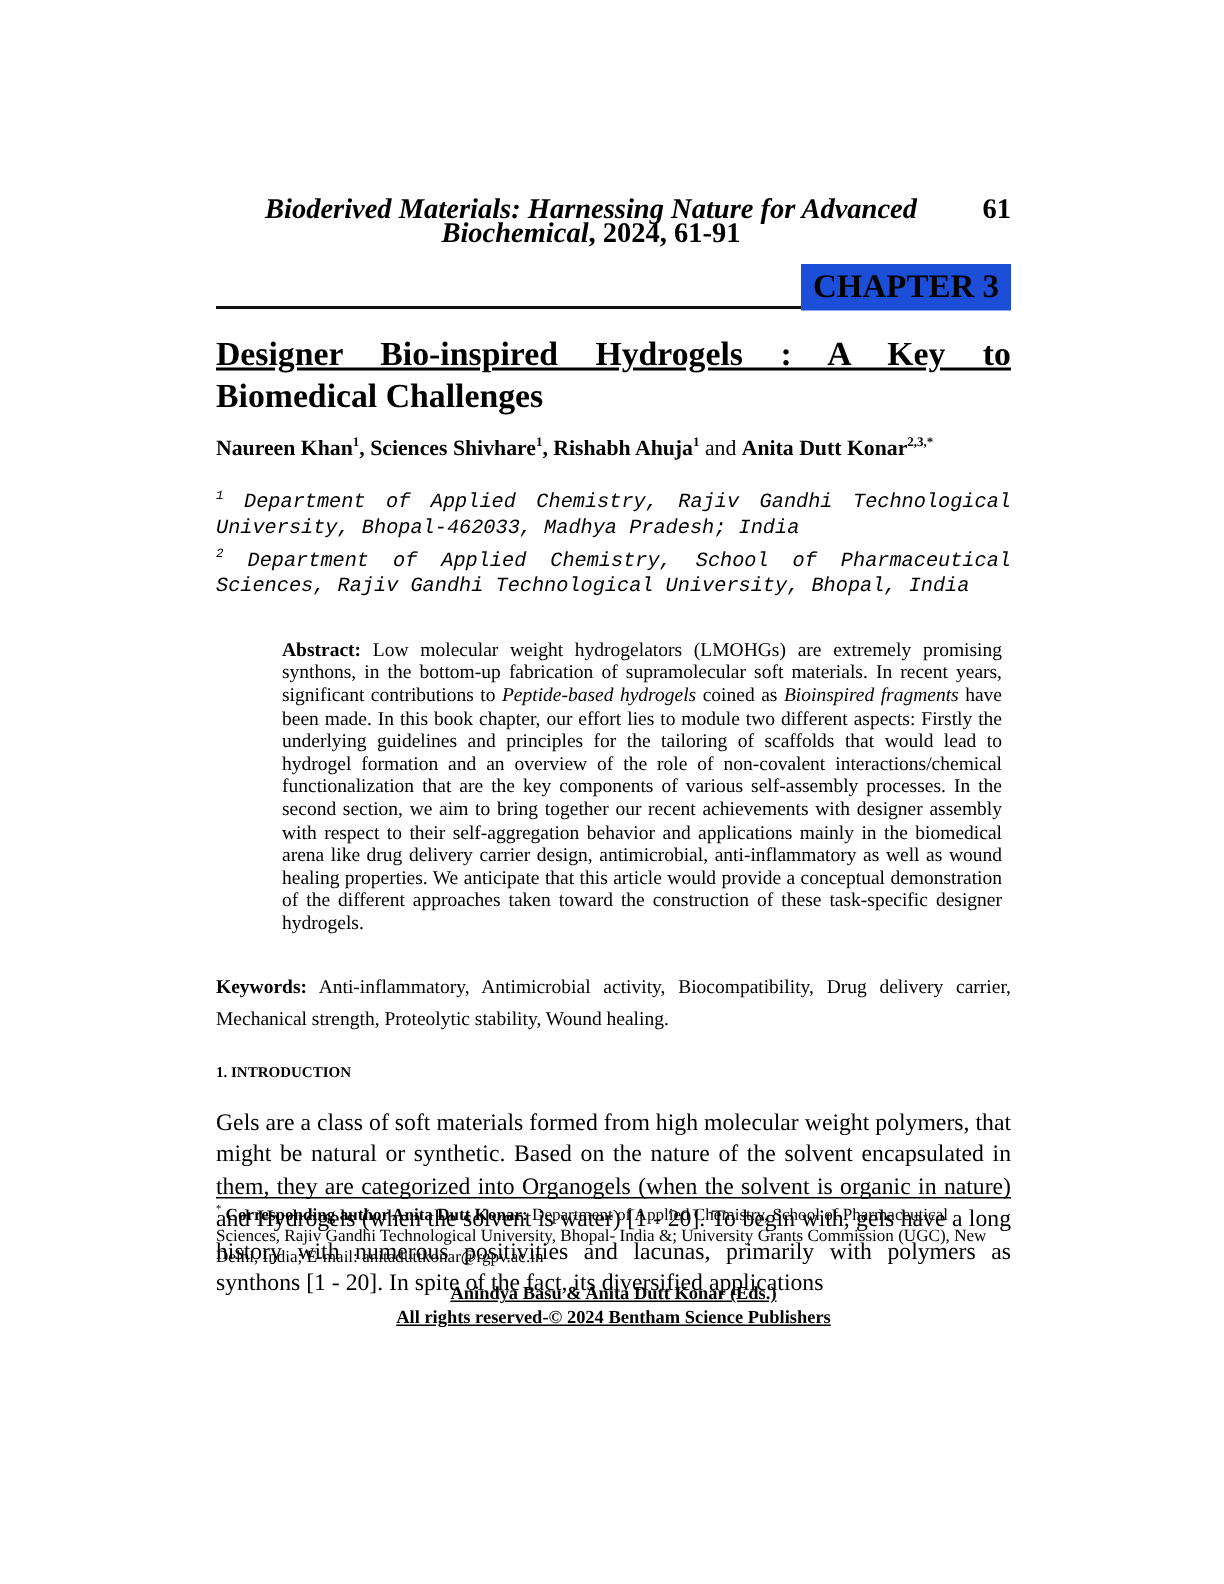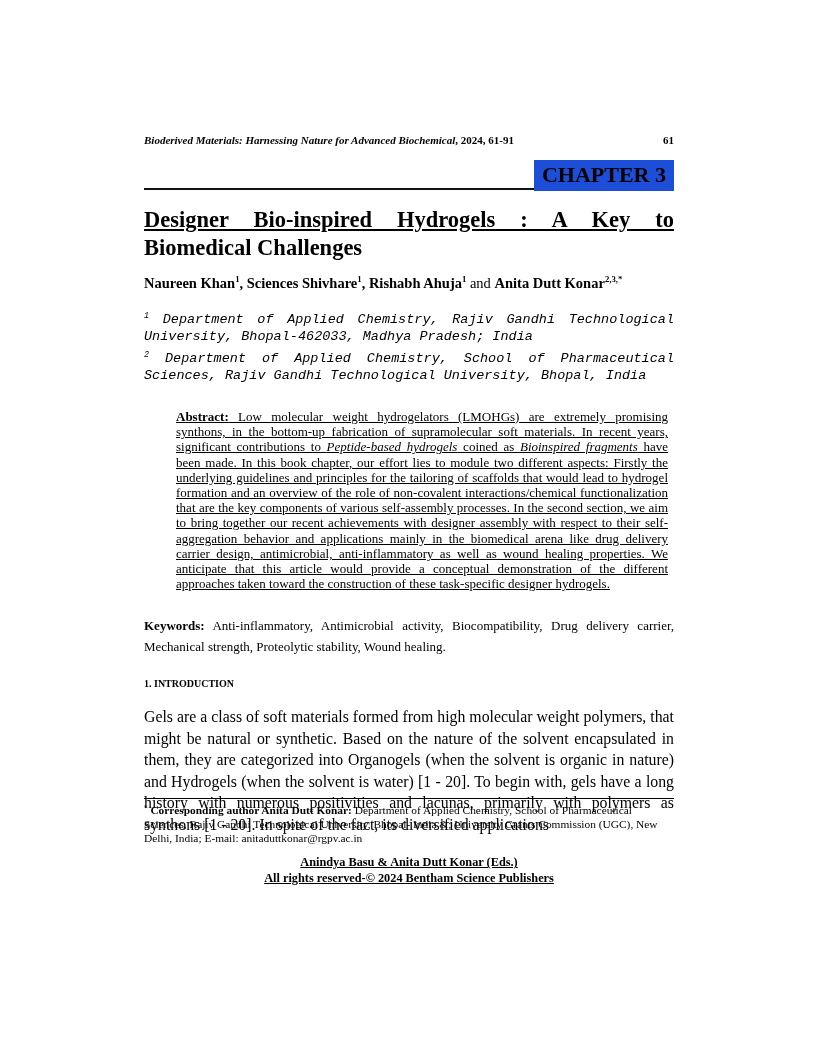--- a/index.html
+++ b/index.html
@@ -16,22 +16,22 @@
   }
   .content {
     position: absolute;
     left: 144px;
     top: 132px;
     width: 530px;
   }
   
   .running-head {
     position: relative;
-    text-align: left;
-    font-size: 11px;
+    text-align: center;
+    font-size: 19px;
     font-weight: bold;
     line-height: 16px;
     padding-right: 30px;
   }
   .rh-title { font-style: italic; }
   .rh-page {
     position: absolute;
     right: 0;
     top: 0;
     font-style: normal;
@@ -78,25 +78,24 @@
   .affil {
     font-style: italic;
     font-size: 13.5px;
     line-height: 16.5px;
     text-align: justify;
     margin-bottom: 6px;
   }
   .affil sup { font-size: 62%; vertical-align: super; line-height: 0; }
   
   .abstract {
-    margin: 25px 6px 0 32px;
+    margin: 25px 6px 0 44px;
     font-size: 13px;
     line-height: 15.2px;
     text-align: justify;
-    text-decoration: underline;
   }
   .abstract-label { font-weight: bold; }
   .abstract .it { font-style: italic; }
   
   .keywords {
     margin-top: 24px;
     font-size: 13px;
     line-height: 21px;
     text-align: justify;
   }

